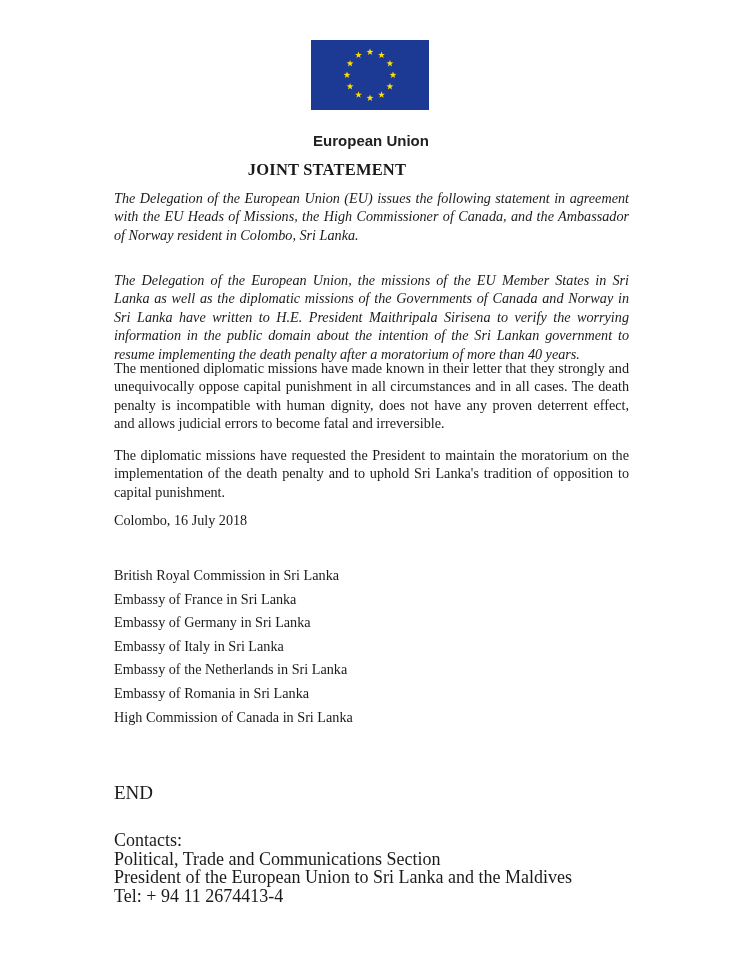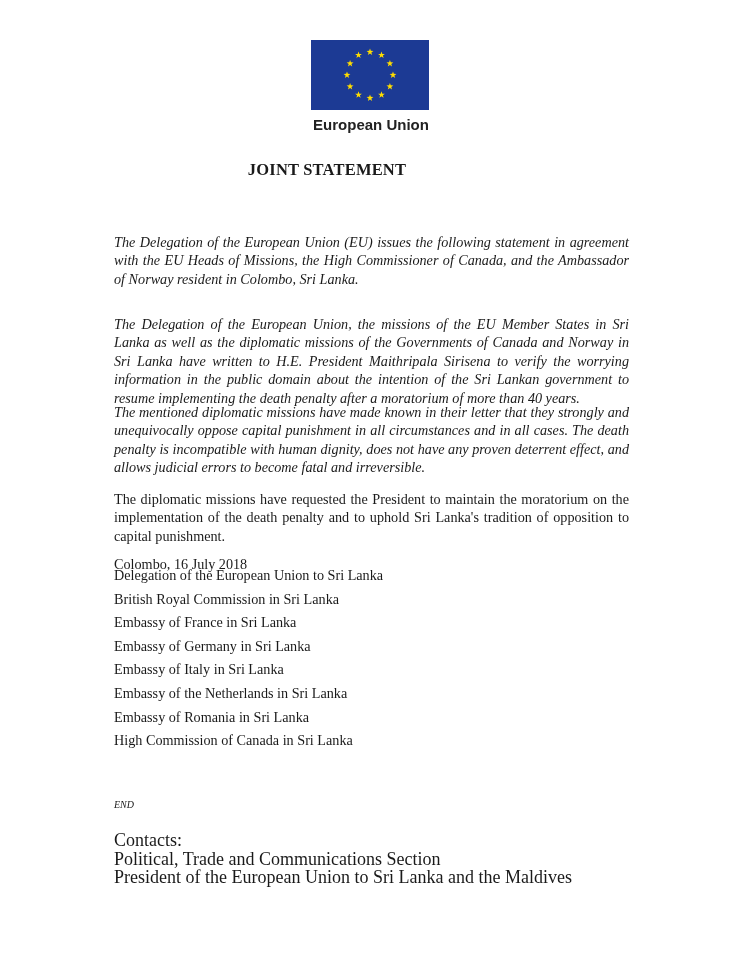--- a/index.html
+++ b/index.html
@@ -1,30 +1,30 @@
 <!DOCTYPE html>
 <html><head>
 <meta charset="utf-8">
 <style>
   html, body { margin: 0; padding: 0; background: #ffffff; }
   body { width: 742px; height: 960px; position: relative; overflow: hidden; color: #1a1a1a; font-family: "Liberation Serif", serif; }
   .logo-wrap { position: absolute; left: 0; top: 0; width: 742px; }
   .flag { position: absolute; left: 311px; top: 40px; width: 118px; height: 70px; background: #1c3a94; }
   .flag svg { display: block; }
-  .eu-label { position: absolute; left: 0; width: 742px; top: 116px; text-align: center; font-family: "Liberation Sans", sans-serif; font-size: 15px; font-weight: bold; color: #222; }
+  .eu-label { position: absolute; left: 0; width: 742px; top: 132px; text-align: center; font-family: "Liberation Sans", sans-serif; font-size: 15px; font-weight: bold; color: #222; }
   .title { position: absolute; top: 160px; left: 0; width: 654px; text-align: center; font-size: 16.5px; font-weight: bold; letter-spacing: 0.2px; }
-  .content { position: absolute; left: 114px; width: 515px; font-size: 14.2px; line-height: 18.4px; margin-top: 44px; }
+  .content { position: absolute; left: 114px; width: 515px; font-size: 14.2px; line-height: 18.4px; }
   p { margin: 0; text-align: justify; }
   .intro { top: 189px; font-style: italic; }
   .p1 { top: 271px; font-style: italic; }
-  .p2 { top: 359px; font-style: italic; }
+  .p2 { top: 359px; }
   .p3 { top: 446px; }
   .date { top: 511px; text-align: left; }
   .signatories { position: absolute; left: 114px; top: 564px; font-size: 14.2px; line-height: 23.6px; margin: 0; padding: 0; list-style: none; }
-  .end { position: absolute; left: 114px; top: 799px; font-size: 10px; font-style: italic; }
+  .end { position: absolute; left: 114px; top: 782px; font-size: 19px; }
   .contacts { position: absolute; left: 114px; top: 831px; font-size: 18px; line-height: 18.6px; }
 </style>
 </head>
 <body>
 
 <div class="logo-wrap">
   <div class="flag" style="background: rgb(28, 58, 148);">
     <svg width="118" height="70" viewBox="0 0 118 70" id="flag-svg">
         <polygon points="59.00,8.40 59.85,10.84 62.42,10.89 60.37,12.44 61.12,14.91 59.00,13.44 56.88,14.91 57.63,12.44 55.58,10.89 58.15,10.84" fill="#ffdd00"></polygon>
         <polygon points="70.50,11.48 71.35,13.92 73.92,13.97 71.87,15.53 72.62,17.99 70.50,16.52 68.38,17.99 69.13,15.53 67.08,13.97 69.65,13.92" fill="#ffdd00"></polygon>
@@ -45,29 +45,29 @@
 
 <div class="title">JOINT STATEMENT</div>
 
 <p class="content intro">The Delegation of the European Union (EU) issues the following statement in agreement with the EU Heads of Missions, the High Commissioner of Canada, and the Ambassador of Norway resident in Colombo, Sri Lanka.</p>
 <p class="content p1">The Delegation of the European Union, the missions of the EU Member States in Sri Lanka as well as the diplomatic missions of the Governments of Canada and Norway in Sri Lanka have written to H.E. President Maithripala Sirisena to verify the worrying information in the public domain about the intention of the Sri Lankan government to resume implementing the death penalty after a moratorium of more than 40 years.</p>
 <p class="content p2">The mentioned diplomatic missions have made known in their letter that they strongly and unequivocally oppose capital punishment in all circumstances and in all cases.  The death penalty is incompatible with human dignity, does not have any proven deterrent effect, and allows judicial errors to become fatal and irreversible.</p>
 <p class="content p3">The diplomatic missions have requested the President to maintain the moratorium on the implementation of the death penalty and to uphold Sri Lanka's tradition of opposition to capital punishment.</p>
 <p class="content date">Colombo, 16 July 2018</p>
 
 <ul class="signatories">
-  <li>Delegation of the European Union to Sri Lanka</li>
   <li>British Royal Commission in Sri Lanka</li>
   <li>Embassy of France in Sri Lanka</li>
   <li>Embassy of Germany in Sri Lanka</li>
   <li>Embassy of Italy in Sri Lanka</li>
   <li>Embassy of the Netherlands in Sri Lanka</li>
   <li>Embassy of Romania in Sri Lanka</li>
   <li>High Commission of Canada in Sri Lanka</li>
 </ul>
 
 <div class="end">END</div>
 
 <div class="contacts">
   <div>Contacts:</div>
   <div>Political, Trade and Communications Section</div>
   <div>President of the European Union to Sri Lanka and the Maldives</div>
+  <div>Tel: + 94 11 2674413-4</div>
 </div>
 
 </body></html>

